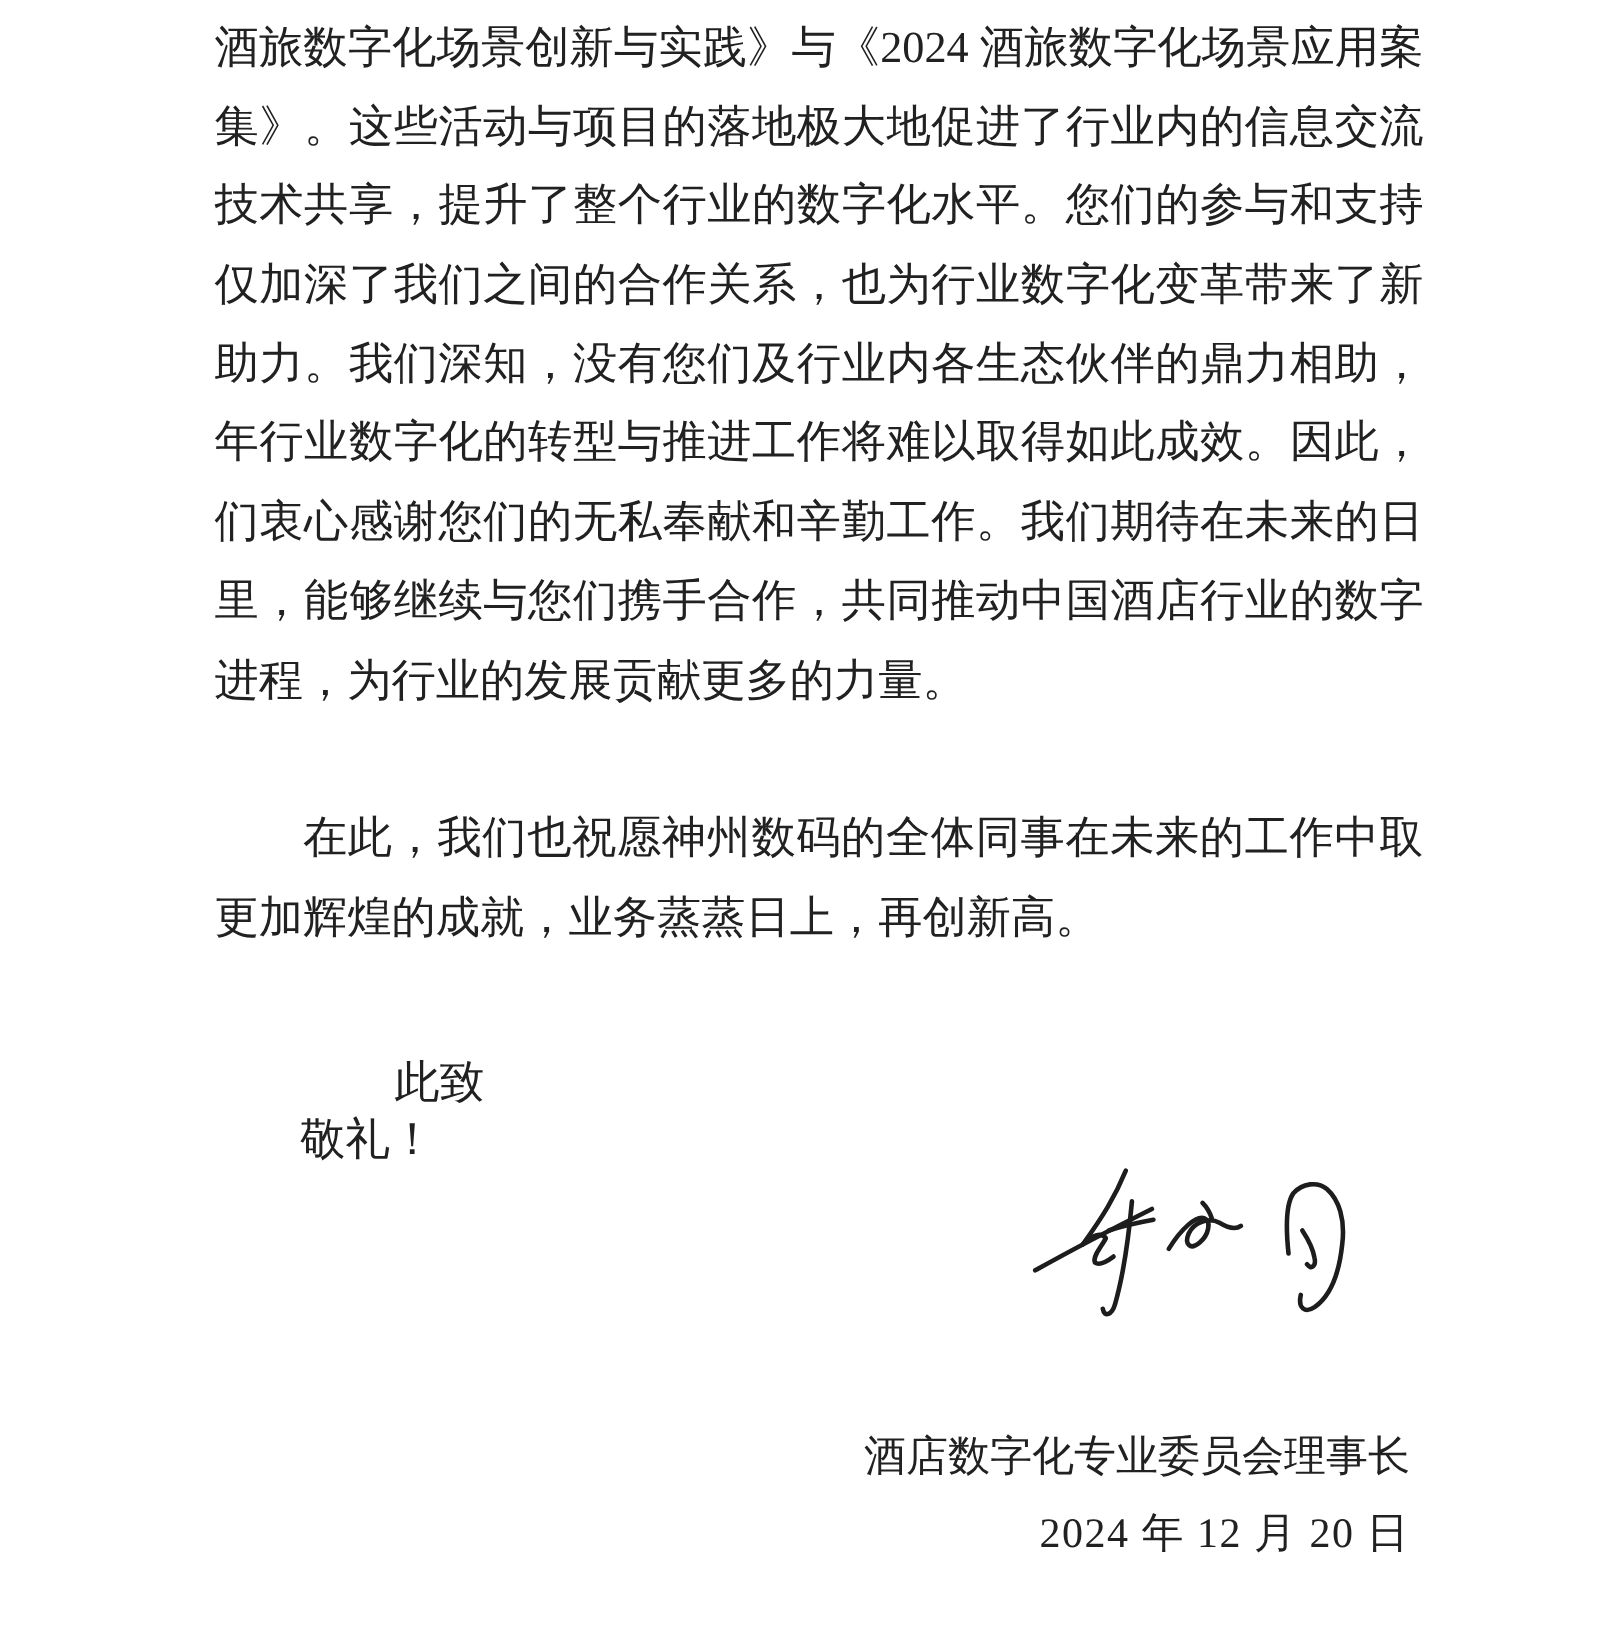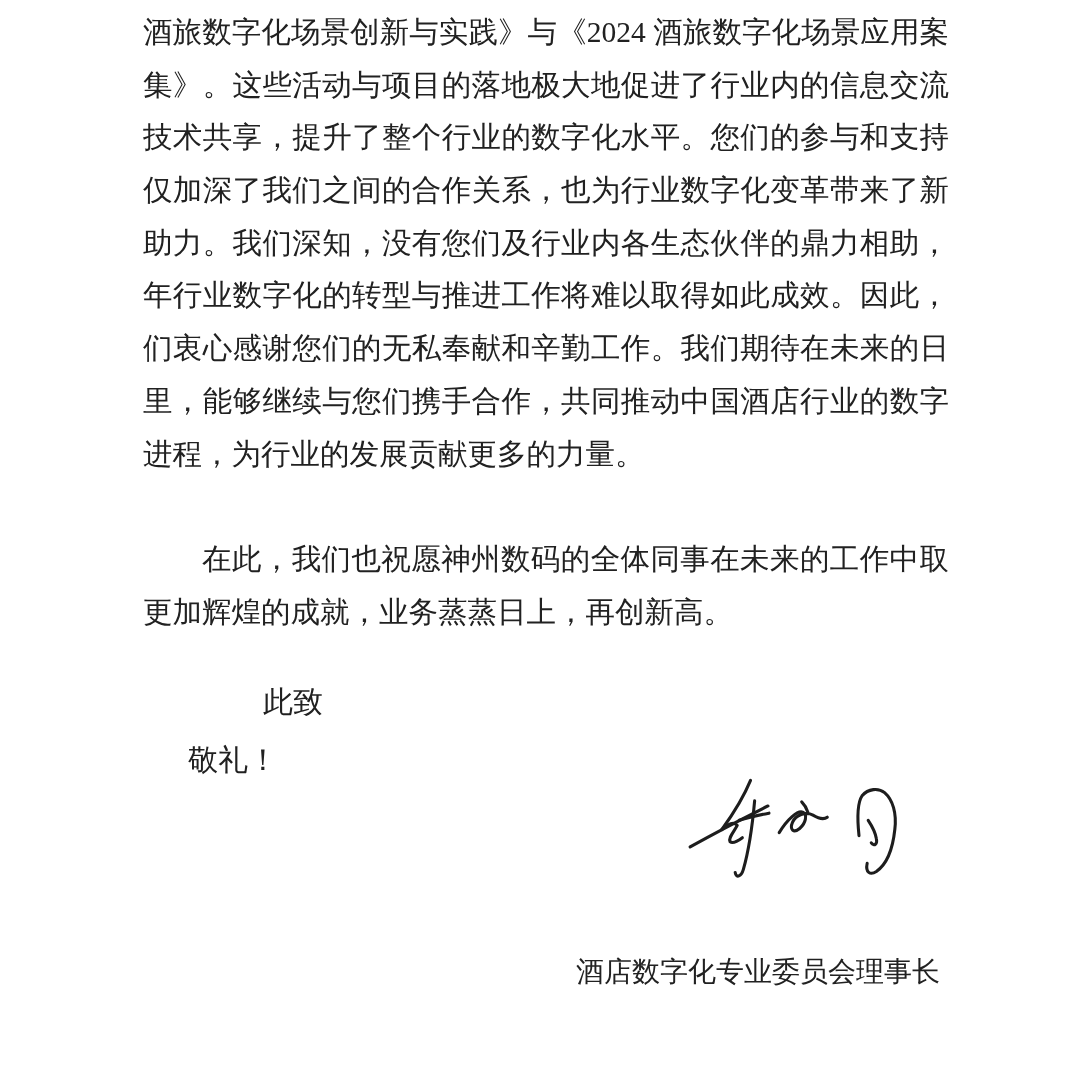--- a/index.html
+++ b/index.html
@@ -36,22 +36,22 @@
     font-size:29.5px;
     line-height:52.7px;
   }
   .para2 .indent-first{ text-indent:59px; }
   .salute{
     position:absolute;
     font-size:30px;
     line-height:36px;
     white-space:nowrap;
   }
-  .salute-cizhi{ left:263px; top:684px; }
-  .salute-jingli{ left:188px; top:742px; }
+  .salute-cizhi{ left:263px; top:704px; }
+  .salute-jingli{ left:200px; top:742px; }
   .signature{
     position:absolute;
     left:683px; top:770px;
     width:220px; height:118px;
   }
   .closing-line{
     position:absolute;
     right:140px;
     font-size:28px;
     line-height:36px;
@@ -96,14 +96,15 @@
     <path d="M70,30 C68,52 65,76 59,97 C57,104 52,106 51,100"></path>
 
     <path d="M94,61 C102,48 112,39 117,41 C122,43 120,52 114,57 C108,62 104,58 107,51 C110,44 120,40 127,44 C132,47 137,49 141,46"></path>
     <path d="M116,31 C119,34 121,38 122,41"></path>
 
     <path d="M172,64 C170,45 171,31 175,25 C181,18 191,17 197,22 C205,29 209,42 207,58 C205,77 199,92 189,99 C183,103 178,100 180,91"></path>
     <path d="M181,49 C185,55 188,61 189,67 C190,72 187,75 184,71"></path>
   </svg>
 
   <div class="closing-line closing-title">酒店数字化专业委员会理事长</div>
+  <div class="closing-line closing-date">2024 年 12 月 20 日</div>
 
 </div>
 
 </body></html>

